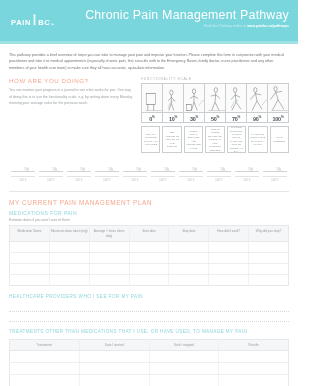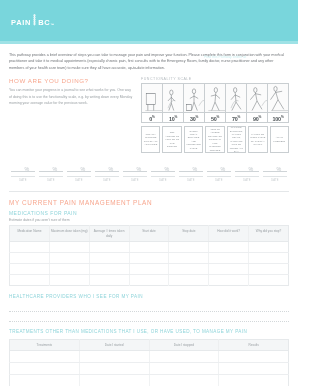--- a/index.html
+++ b/index.html
@@ -19,21 +19,21 @@
     position:absolute;left:11px;top:14px;
     display:flex;align-items:flex-end;color:#fff;
     font-size:7.5px;font-weight:bold;letter-spacing:.7px;
   }
   .logo .spine{
     display:inline-block;width:5px;height:13px;margin:0 1px;position:relative;
   }
   .logo .spine svg{display:block;}
   .logo .tm{font-size:3.6px;vertical-align:super;letter-spacing:0;}
   .head-right{
-    position:absolute;right:9px;top:9px;text-align:right;line-height:1.05;margin-top:31px;
+    position:absolute;right:9px;top:9px;text-align:right;line-height:1.05;
   }
   .head-title{
     color:#ffffff;font-size:12.4px;font-weight:normal;letter-spacing:.2px;
     white-space:nowrap;
   }
   .head-sub{
     margin-top:3px;font-size:3.4px;color:#cdeff1;letter-spacing:.05px;
     white-space:nowrap;
   }
   .head-sub b{color:#ffffff;font-weight:bold;}

